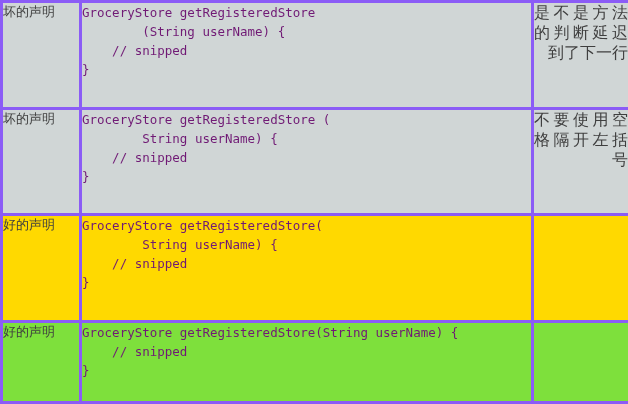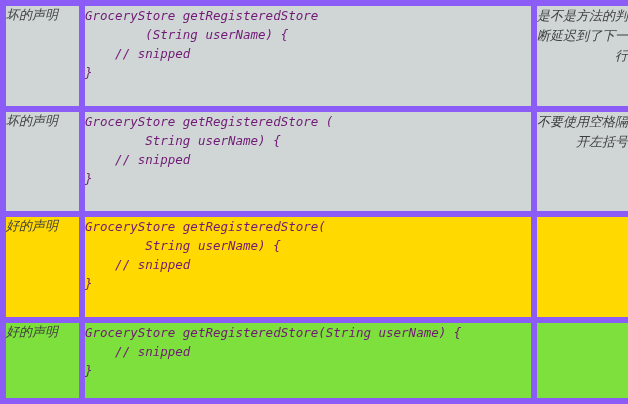--- a/index.html
+++ b/index.html
@@ -16,24 +16,23 @@
 
   .code-style-table {
     width: 628px;
     height: 404px;
     border-collapse: collapse;
     table-layout: fixed;
     background: #ffffff;
   }
 
   .code-style-table td {
-    border: 6px solid #8b5cf6;
+    border: 3px solid #8b5cf6;
     padding: 0;
     vertical-align: top;
-    font-style: italic;
   }
 
   
   col.col-label { width: 79px; }
   col.col-code  { width: 452px; }
   col.col-note  { width: 97px; }
 
   
   tr.row-bad  td { background: #d0d6d6; }
   tr.row-warn td { background: #ffd900; }
@@ -57,21 +56,21 @@
     font-family: "DejaVu Sans Mono", "Liberation Mono", monospace;
     font-size: 12.5px;
     line-height: 19px;
     color: #701a75;
     white-space: pre;
     letter-spacing: 0px;
   }
 
   
   .cell-note {
-    font-size: 13px;
+    font-size: 16px;
     line-height: 20px;
     color: #3f3f3f;
     padding: 8px 7px 8px 7px;
     text-align: justify;
     text-justify: inter-character;
   }
   .note-text {
     display: block;
     text-align: justify;
     text-align-last: right;

